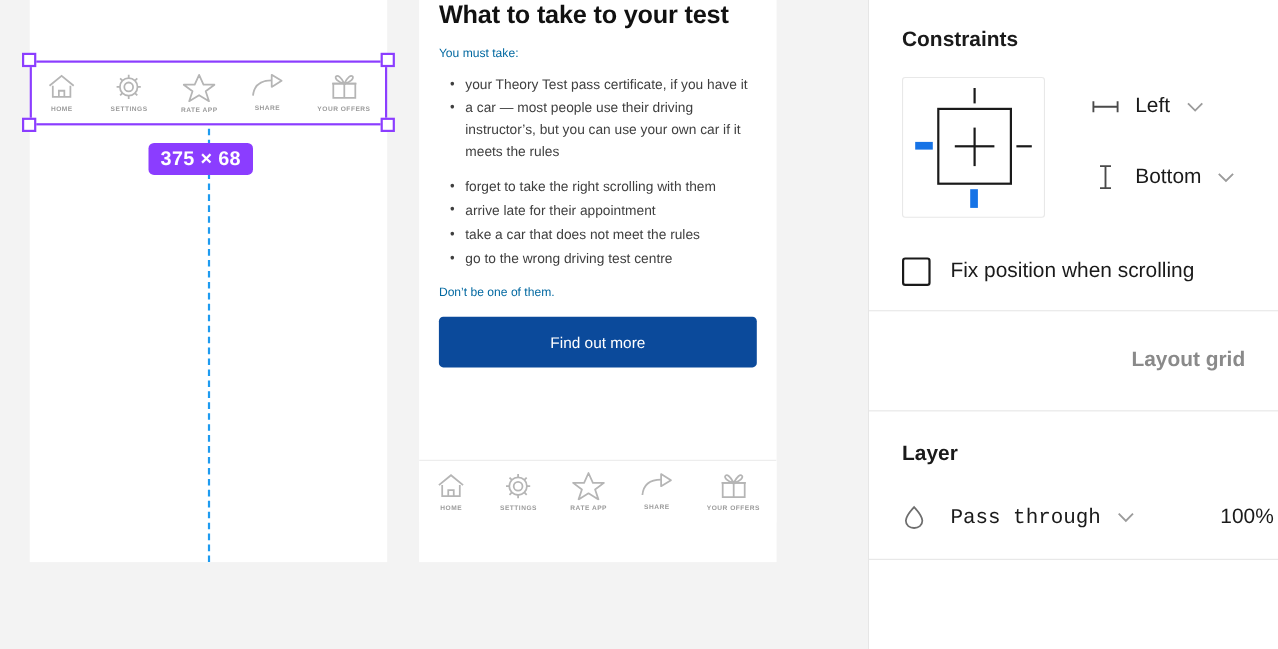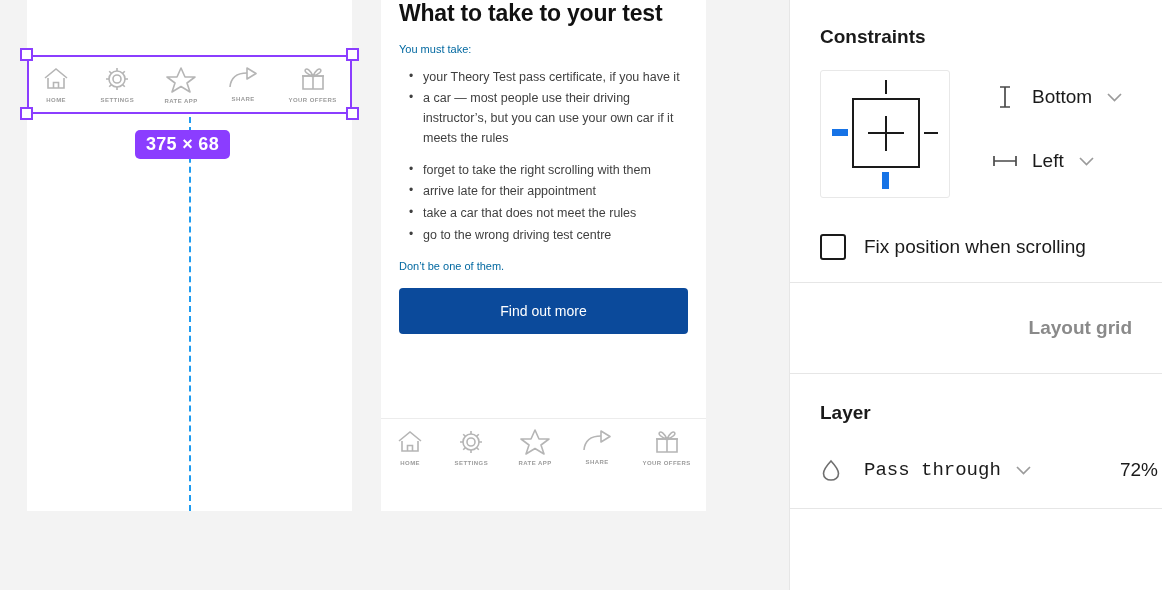--- a/index.html
+++ b/index.html
@@ -263,37 +263,37 @@
           <div class="plus-v"></div>
           <div class="plus-h"></div>
           <div class="tick-top"></div>
           <div class="tick-right"></div>
           <div class="tick-left"></div>
           <div class="tick-bottom"></div>
         </div>
 
         <div class="cdrops">
           <div class="cdrop">
+            <svg width="26" height="16" viewBox="0 0 26 16" fill="none" stroke="#4a4a4a" stroke-width="1.7">
+              <path d="M2 3 V13 M24 3 V13 M2 8 H24"></path>
+            </svg>
+            <span class="cval">Left</span>
+            <svg class="chev" width="17" height="11" viewBox="0 0 17 11" fill="none" stroke="currentColor" stroke-width="1.7">
+              <path d="M2 2 L8.5 8.5 L15 2"></path>
+            </svg>
+          </div>
+          <div class="cdrop">
             <svg width="26" height="24" viewBox="0 0 26 24" fill="none" stroke="#4a4a4a" stroke-width="1.7">
               <path d="M8 2 H18 M8 22 H18 M13 2 V22"></path>
             </svg>
             <span class="cval">Bottom</span>
             <svg class="chev" width="17" height="11" viewBox="0 0 17 11" fill="none" stroke="currentColor" stroke-width="1.7">
               <path d="M2 2 L8.5 8.5 L15 2"></path>
             </svg>
           </div>
-          <div class="cdrop">
-            <svg width="26" height="16" viewBox="0 0 26 16" fill="none" stroke="#4a4a4a" stroke-width="1.7">
-              <path d="M2 3 V13 M24 3 V13 M2 8 H24"></path>
-            </svg>
-            <span class="cval">Left</span>
-            <svg class="chev" width="17" height="11" viewBox="0 0 17 11" fill="none" stroke="currentColor" stroke-width="1.7">
-              <path d="M2 2 L8.5 8.5 L15 2"></path>
-            </svg>
-          </div>
         </div>
       </div>
 
       <div class="fixpos">
         <div class="checkbox"></div>
         <span class="lbl">Fix position when scrolling</span>
       </div>
     </div>
 
     <div class="sect" id="sec-layoutgrid">
@@ -303,20 +303,20 @@
     <div class="sect" id="sec-layer">
       <div class="sect-title">Layer</div>
       <div class="layer-row">
         <svg width="22" height="24" viewBox="0 0 22 24" fill="none" stroke="#6e6e6e" stroke-width="1.6">
           <path d="M11 3 C11 3 3.5 11 3.5 15.5 C3.5 19.6 7 22 11 22 C15 22 18.5 19.6 18.5 15.5 C18.5 11 11 3 11 3 Z"></path>
         </svg>
         <span class="blend">Pass through</span>
         <svg class="chev" width="17" height="11" viewBox="0 0 17 11" fill="none" stroke="currentColor" stroke-width="1.7">
           <path d="M2 2 L8.5 8.5 L15 2"></path>
         </svg>
-        <span class="opacity">72%</span>
+        <span class="opacity">100%</span>
       </div>
     </div>
 
     <div id="sec-bottomstub"></div>
   </div>
 
 </div>
 
 </body></html>

